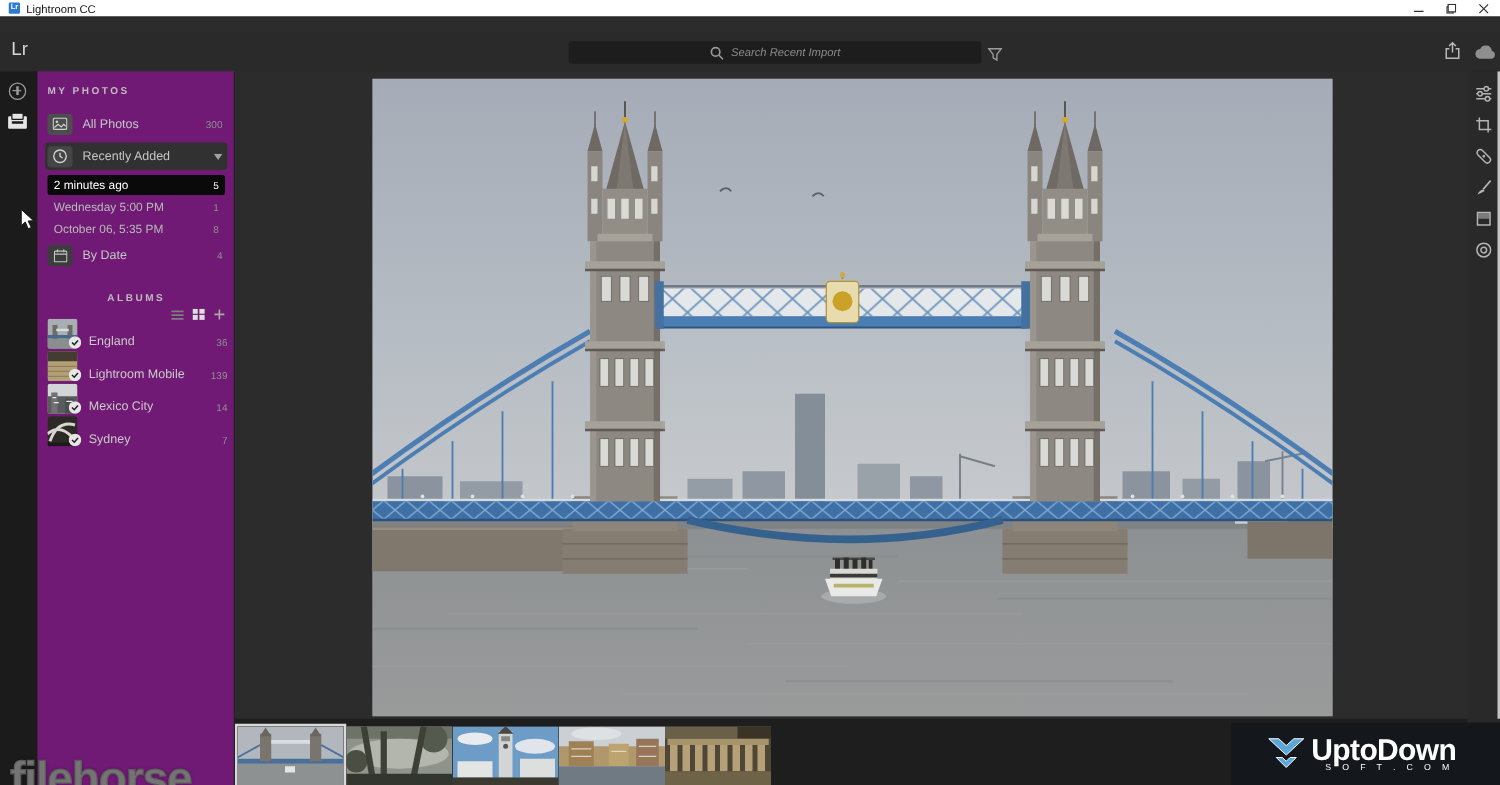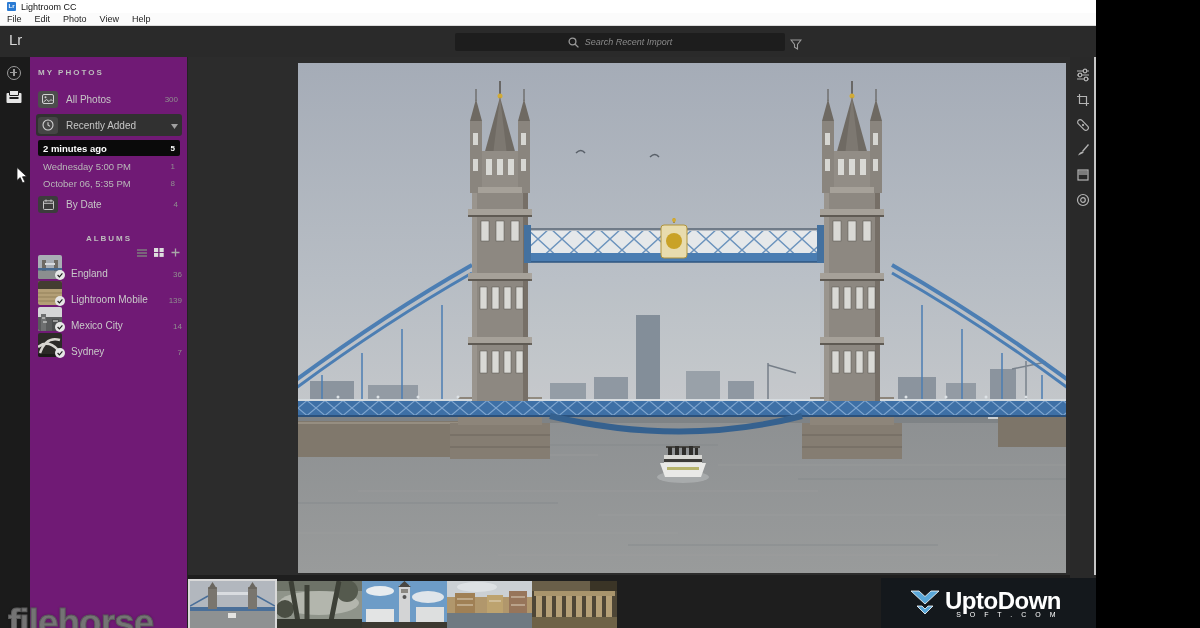--- a/index.html
+++ b/index.html
@@ -1,17 +1,17 @@
 <!DOCTYPE html>
 <html><head>
 <meta charset="utf-8">
 <style>
   * { margin:0; padding:0; box-sizing:border-box; }
   body { background:#000; }
-  .page{position:relative;width:1096px;height:628px;overflow:hidden;background:#2c2c2c;
+  .page{position:relative;width:1200px;height:628px;overflow:hidden;background:#2c2c2c;
         font-family:"Liberation Sans",sans-serif;-webkit-font-smoothing:antialiased;}
 
   
   .titlebar{position:absolute;top:0;left:0;width:1200px;height:13px;background:#ffffff;
             display:flex;align-items:center;font-size:9px;color:#111;z-index:30;}
   .app-ico{width:9px;height:9px;background:#2b7bd3;border-radius:1px;color:#fff;font-size:6px;
            line-height:9px;text-align:center;font-weight:bold;margin:0 5px 0 7px;}
   .win-controls{margin-left:auto;display:flex;height:13px;}
   .win-btn{width:26px;height:13px;display:flex;align-items:center;justify-content:center;}
 
@@ -45,21 +45,21 @@
   .sb-header{position:absolute;left:8px;font-size:8px;letter-spacing:2px;color:#bdbdbd;font-weight:bold;}
   .sb-row{position:absolute;left:6px;width:146px;height:22px;display:flex;align-items:center;gap:8px;
           color:#c6c6c6;font-size:10px;border-radius:3px;padding:0 4px 0 2px;justify-content:space-between;}
   .icon-box{width:20px;height:17px;background:#454545;border-radius:3px;display:flex;
             align-items:center;justify-content:center;flex:none;}
   .sb-count{margin-left:auto;font-size:8px;color:#8f8f8f;}
   .sb-caret{margin-left:auto;}
   .sb-sub{position:absolute;left:8px;width:142px;height:16px;display:flex;align-items:center;
           font-size:9.5px;color:#b9b9b9;padding:0 5px;border-radius:2px;}
   .sb-sub .sb-count{font-size:8px;}
-  .sb-sub.sel{background:#0a0a0a;color:#ffffff;font-weight:bold;}
+  .sb-sub.sel{background:#0a0a0a;color:#ffffff;font-weight:normal;}
   .sb-sub.sel .sb-count{color:#ffffff;}
   .albums-head{position:absolute;left:8px;width:142px;display:flex;align-items:center;flex-direction:column;}
   .albums-icons{margin-left:auto;display:flex;align-items:center;gap:7px;}
   .album-row{position:absolute;left:6px;width:146px;height:26px;display:flex;align-items:flex-end;gap:9px;
              color:#c9c9c9;font-size:10px;padding-left:2px;}
   .album-thumb{position:relative;width:24px;height:24px;border-radius:2px;overflow:visible;flex:none;}
   .album-thumb svg.art{border-radius:2px;display:block;}
   .sync-badge{position:absolute;right:-3px;bottom:-3px;}
 
   
@@ -111,27 +111,20 @@
           </svg>
       </span>
       <span class="win-btn">
         <svg width="8" height="8">
             <path d="M0.5,0.5 L7.5,7.5 M7.5,0.5 L0.5,7.5" stroke="#333" stroke-width="1"></path>
           </svg>
       </span>
     </span>
   </div>
 
-  <div class="menubar">
-    <span class="menu-item">File</span>
-    <span class="menu-item">Edit</span>
-    <span class="menu-item">Photo</span>
-    <span class="menu-item">View</span>
-    <span class="menu-item">Help</span>
-  </div>
 
   <div class="appheader">
     <span class="lr-logo">Lr</span>
     <div class="searchbox">
       <svg width="11" height="11">
         <circle cx="4.5" cy="4.5" r="3.4" stroke="#9a9a9a" fill="none" stroke-width="1.3"></circle>
         <path d="M7.2,7.2 L10.4,10.4" stroke="#9a9a9a" stroke-width="1.3"></path>
       </svg>
       <span class="search-ph">Search Recent Import</span>
     </div>

